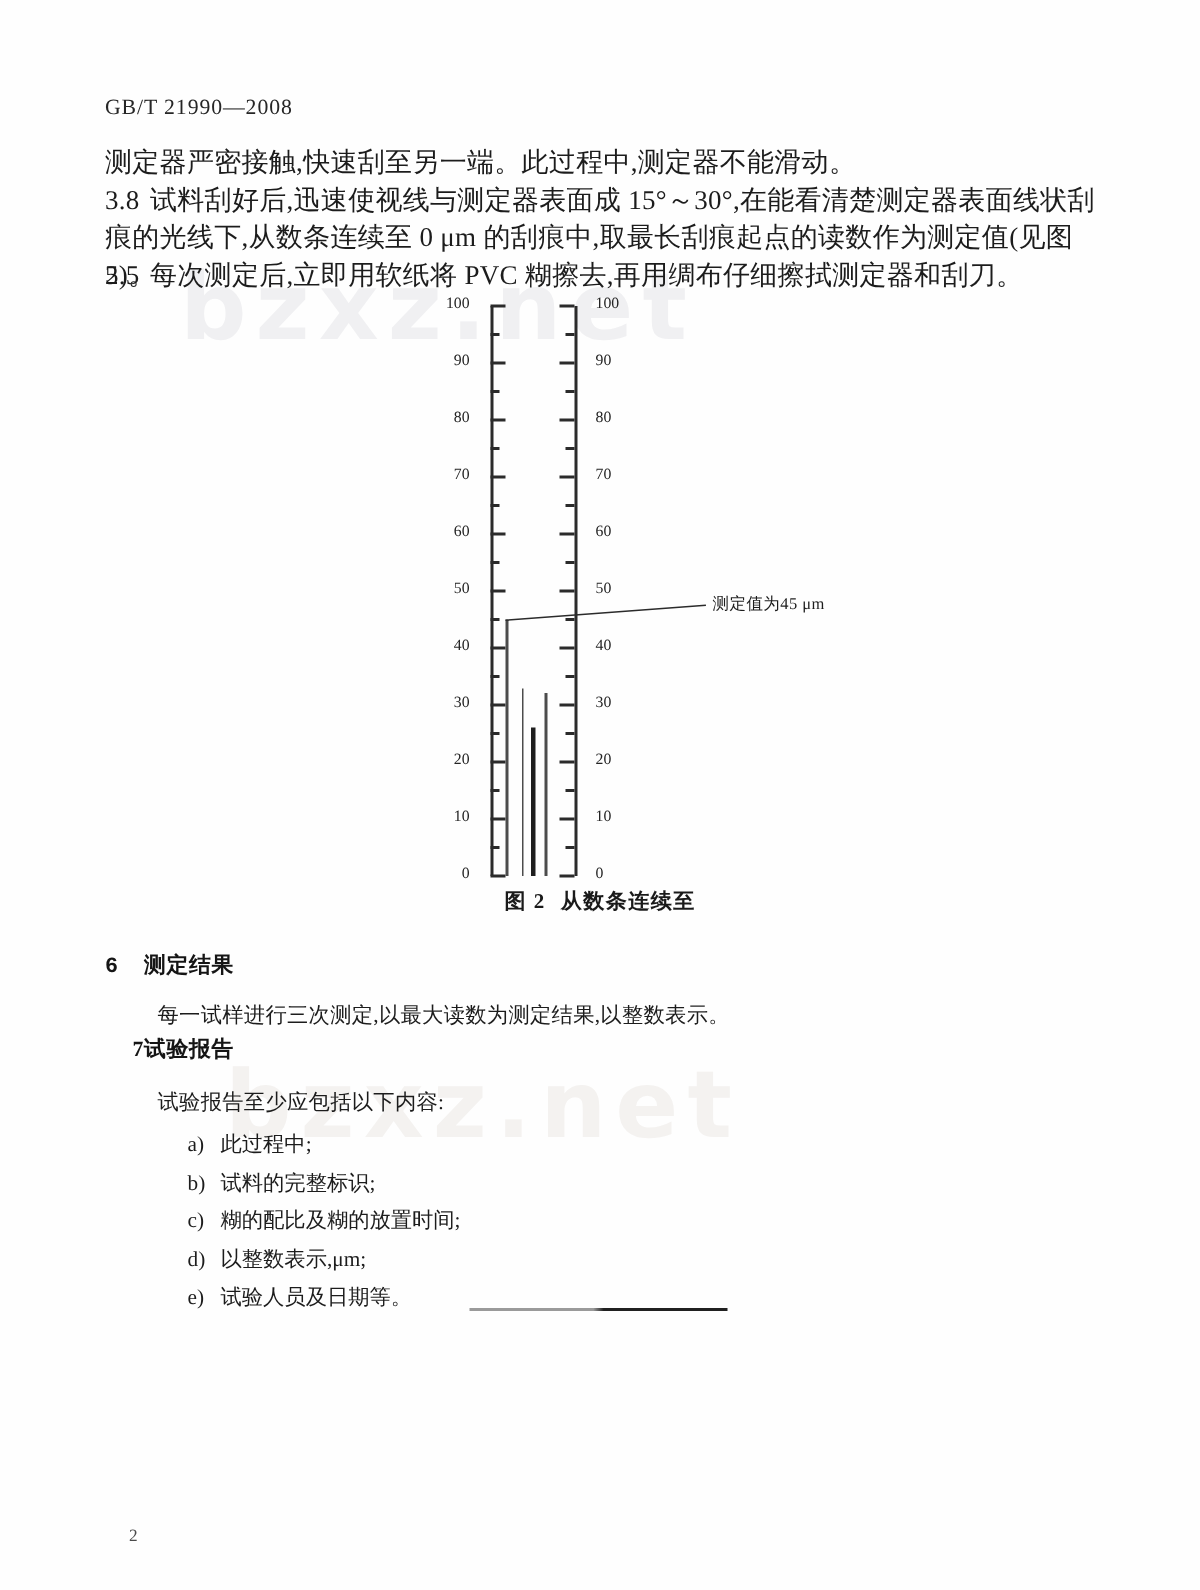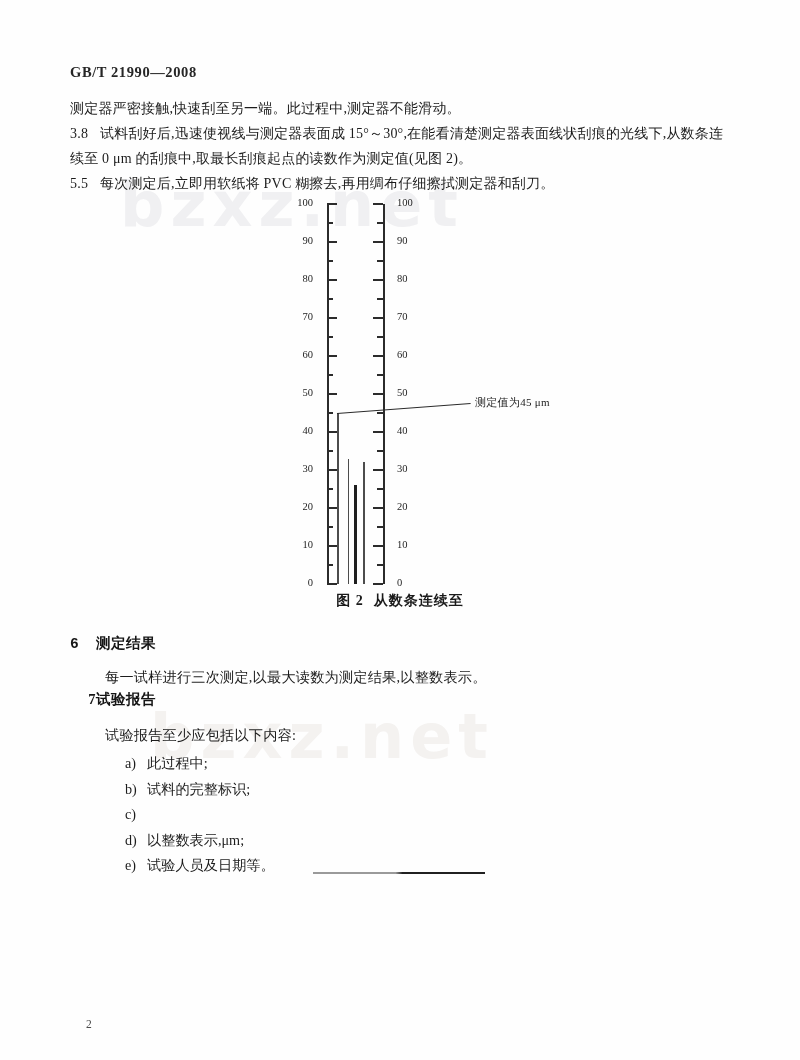--- a/index.html
+++ b/index.html
@@ -48,27 +48,26 @@
     z-index: 2;
   }
   .std-no {
     position: absolute;
     left: 70px;
     top: 64px;
     font-family: "Liberation Serif", serif;
     font-size: 14.5px;
     letter-spacing: 0.6px;
     color: #262626;
-    font-weight: bold;
   }
   .body-text {
     position: absolute;
     left: 70px;
     width: 664px;
-    font-size: 14px;
+    font-size: 18px;
     line-height: 25px;
     color: #1c1c1c;
     letter-spacing: 0.2px;
   }
   .p-cont  { top: 96px; }
   .p-54    { top: 121px; }
   .p-55    { top: 171px; }
 
   .clause-num {
     display: inline-block;
@@ -308,20 +307,21 @@
         <div class="list-row">
           <span class="list-marker">a)</span>
           <span>此过程中;</span>
         </div>
         <div class="list-row">
           <span class="list-marker">b)</span>
           <span>试料的完整标识;</span>
         </div>
         <div class="list-row">
           <span class="list-marker">c)</span>
+          <span>糊的配比及糊的放置时间;</span>
         </div>
         <div class="list-row">
           <span class="list-marker">d)</span>
           <span>以整数表示,μm;</span>
         </div>
         <div class="list-row">
           <span class="list-marker">e)</span>
           <span>试验人员及日期等。</span>
         </div>
       </div>

